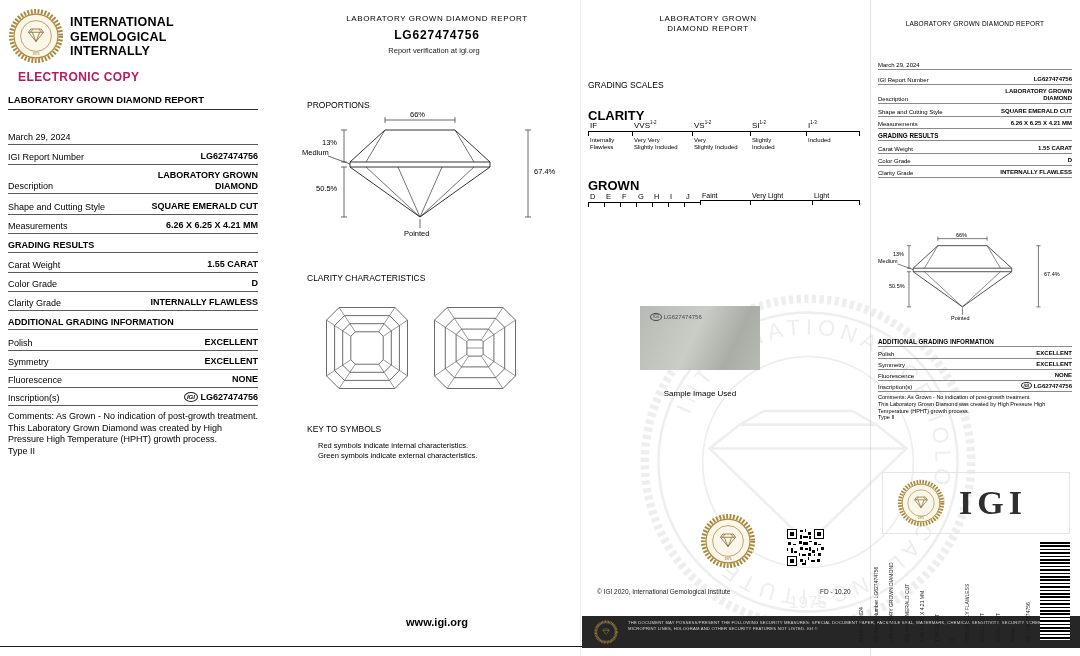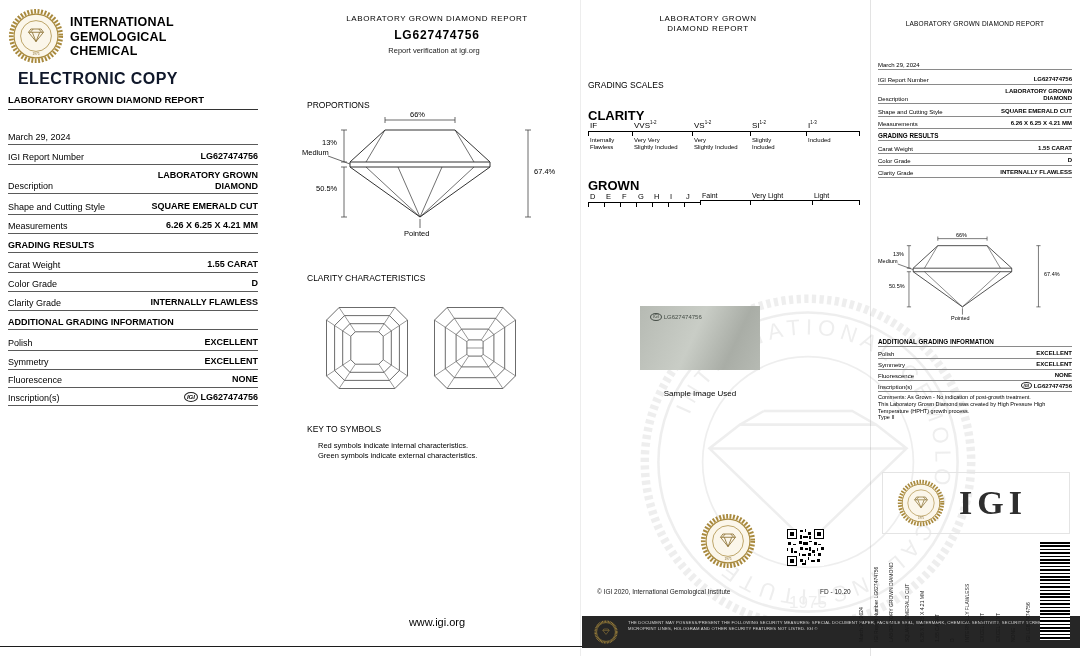--- a/index.html
+++ b/index.html
@@ -1,21 +1,21 @@
 <!DOCTYPE html>
 <html><head>
 <meta charset="utf-8">
 <style>
   *{margin:0;padding:0;box-sizing:border-box}
   body{background:#9a9a9a}
   .page{position:relative;width:1080px;height:656px;background:#fff;font-family:"Liberation Sans",sans-serif;color:#000;overflow:hidden;outline:1px solid #cfcfcf}
   .abs{position:absolute}
   .vline{top:0;width:1px;height:656px;background:#ededed}
   .brand{font-size:12.5px;font-weight:bold;line-height:14.5px;letter-spacing:.2px}
-  .ecopy{font-size:16px;font-weight:bold;color:#0f172a;letter-spacing:.4px}
+  .ecopy{font-size:12px;font-weight:bold;color:#be185d;letter-spacing:.4px}
   .ptitle{font-size:9.5px;font-weight:bold;border-bottom:1px solid #333;padding-bottom:4px}
   .row{display:flex;justify-content:space-between;align-items:flex-end;border-bottom:1px solid #5a5a5a;padding-bottom:2px}
   .row .lbl{font-size:9px}
   .row .val{font-size:9px;font-weight:bold;text-align:right;white-space:pre-line;line-height:10.5px}
   .hdr{font-size:9px;font-weight:bold;border-bottom:1px solid #5a5a5a;padding-bottom:2px}
   .comments{font-size:9px;line-height:11.5px;white-space:pre-line}
   .igi-oval{display:inline-block;border:1px solid #222;border-radius:50%;font-size:6px;line-height:8px;padding:0 2px;font-style:italic;transform:translateY(-1px)}
   .c-title{font-size:8px;letter-spacing:.6px;text-align:center}
   .c-num{font-size:12px;font-weight:600;letter-spacing:.8px;text-align:center}
   .c-verif{font-size:7.5px;text-align:center;color:#1a1a1a}
@@ -41,21 +41,21 @@
   .mrow{display:flex;justify-content:space-between;align-items:flex-end;border-bottom:1px solid #8a8a8a;padding-bottom:1px}
   .mrow .lbl{font-size:6px}
   .mrow .val{font-size:6px;font-weight:bold;text-align:right;white-space:pre-line;line-height:7px}
   .mhdr{font-size:6.3px;font-weight:bold;border-bottom:1px solid #8a8a8a;padding-bottom:1px}
   .mtitle{font-size:6.5px;text-align:center;letter-spacing:.2px}
   .mcomments{font-size:5.5px;line-height:6.8px;white-space:pre-line}
   .igitype{font-family:"Liberation Serif",serif;font-size:34px;font-weight:bold;letter-spacing:5px;color:#2e2e2e}
   .stub{display:flex;justify-content:space-between}
   .stub .vcol{writing-mode:vertical-rl;transform:rotate(180deg);font-size:5px;line-height:7px;white-space:nowrap;color:#1a1a1a}
   .barcode{background:repeating-linear-gradient(180deg,#000 0 1.6px,#fff 1.6px 3.4px)}
-  .wsite{font-size:11px;font-weight:normal;text-align:center}
+  .wsite{font-size:11px;font-weight:bold;text-align:center}
   svg{display:block}
 </style>
 </head>
 <body>
 
 <div class="page">
 
   <div class="abs vline" style="left:580px"></div>
   <div class="abs vline" style="left:870px;background:#e3e3e3"></div>
 
@@ -78,21 +78,21 @@
       <circle cx="30" cy="30" r="26.5" fill="#fbf6ea" stroke="#a8893d" stroke-width="5" stroke-dasharray="2 1.7"></circle>
       <circle cx="30" cy="30" r="23.5" fill="none" stroke="#a8893d" stroke-width="1.2"></circle>
       <circle cx="30" cy="30" r="16.5" fill="none" stroke="#a8893d" stroke-width="0.8"></circle>
       <path d="M22,26 L38,26 L30,36 Z M24.5,22.5 L35.5,22.5 L38,26 M24.5,22.5 L22,26 M27,22.5 L24,26 M33,22.5 L36,26 M26,26 L30,36 M34,26 L30,36" fill="none" stroke="#8a6f30" stroke-width="0.9"></path>
       <text x="30" y="50" font-size="3.4" text-anchor="middle" fill="#8a6f30">1975</text>
     </svg>
   </div>
   <div class="abs brand" style="left:70px;top:15px">
     <div>INTERNATIONAL</div>
     <div>GEMOLOGICAL</div>
-    <div>CHEMICAL</div>
+    <div>INTERNALLY</div>
   </div>
   <div class="abs ecopy" style="left:18px;top:70px">ELECTRONIC COPY</div>
 
   <div class="abs ptitle" style="left:8px;top:94px;width:250px">LABORATORY GROWN DIAMOND REPORT</div>
 
   <div class="abs row" style="left:8px;top:132px;width:250px">
     <span class="lbl">March 29, 2024</span>
   </div>
   <div class="abs row" style="left:8px;top:151px;width:250px">
     <span class="lbl">IGI Report Number</span>
@@ -134,20 +134,23 @@
     <span class="val">EXCELLENT</span>
   </div>
   <div class="abs row" style="left:8px;top:374px;width:250px">
     <span class="lbl">Fluorescence</span>
     <span class="val">NONE</span>
   </div>
   <div class="abs row" style="left:8px;top:392px;width:250px">
     <span class="lbl">Inscription(s)</span>
     <span class="val"><span class="igi-oval">IGI</span> <span>LG627474756</span></span>
   </div>
+  <div class="abs comments" style="left:8px;top:411px;width:252px">Comments: As Grown - No indication of post-growth treatment.
+This Laboratory Grown Diamond was created by High Pressure High Temperature (HPHT) growth process.
+Type II</div>
 
   <div class="abs c-title" style="left:305px;top:14px;width:264px">LABORATORY GROWN DIAMOND REPORT</div>
   <div class="abs c-num" style="left:305px;top:28px;width:264px">LG627474756</div>
   <div class="abs c-verif" style="left:302px;top:46px;width:264px">Report verification at igi.org</div>
 
   <div class="abs sec" style="left:307px;top:100px">PROPORTIONS</div>
 
   <div class="abs" style="left:300px;top:112px;width:270px;height:135px">
     <svg viewBox="0 0 270 135" width="270" height="135">
       <g fill="none" stroke="#333" stroke-width="1">

